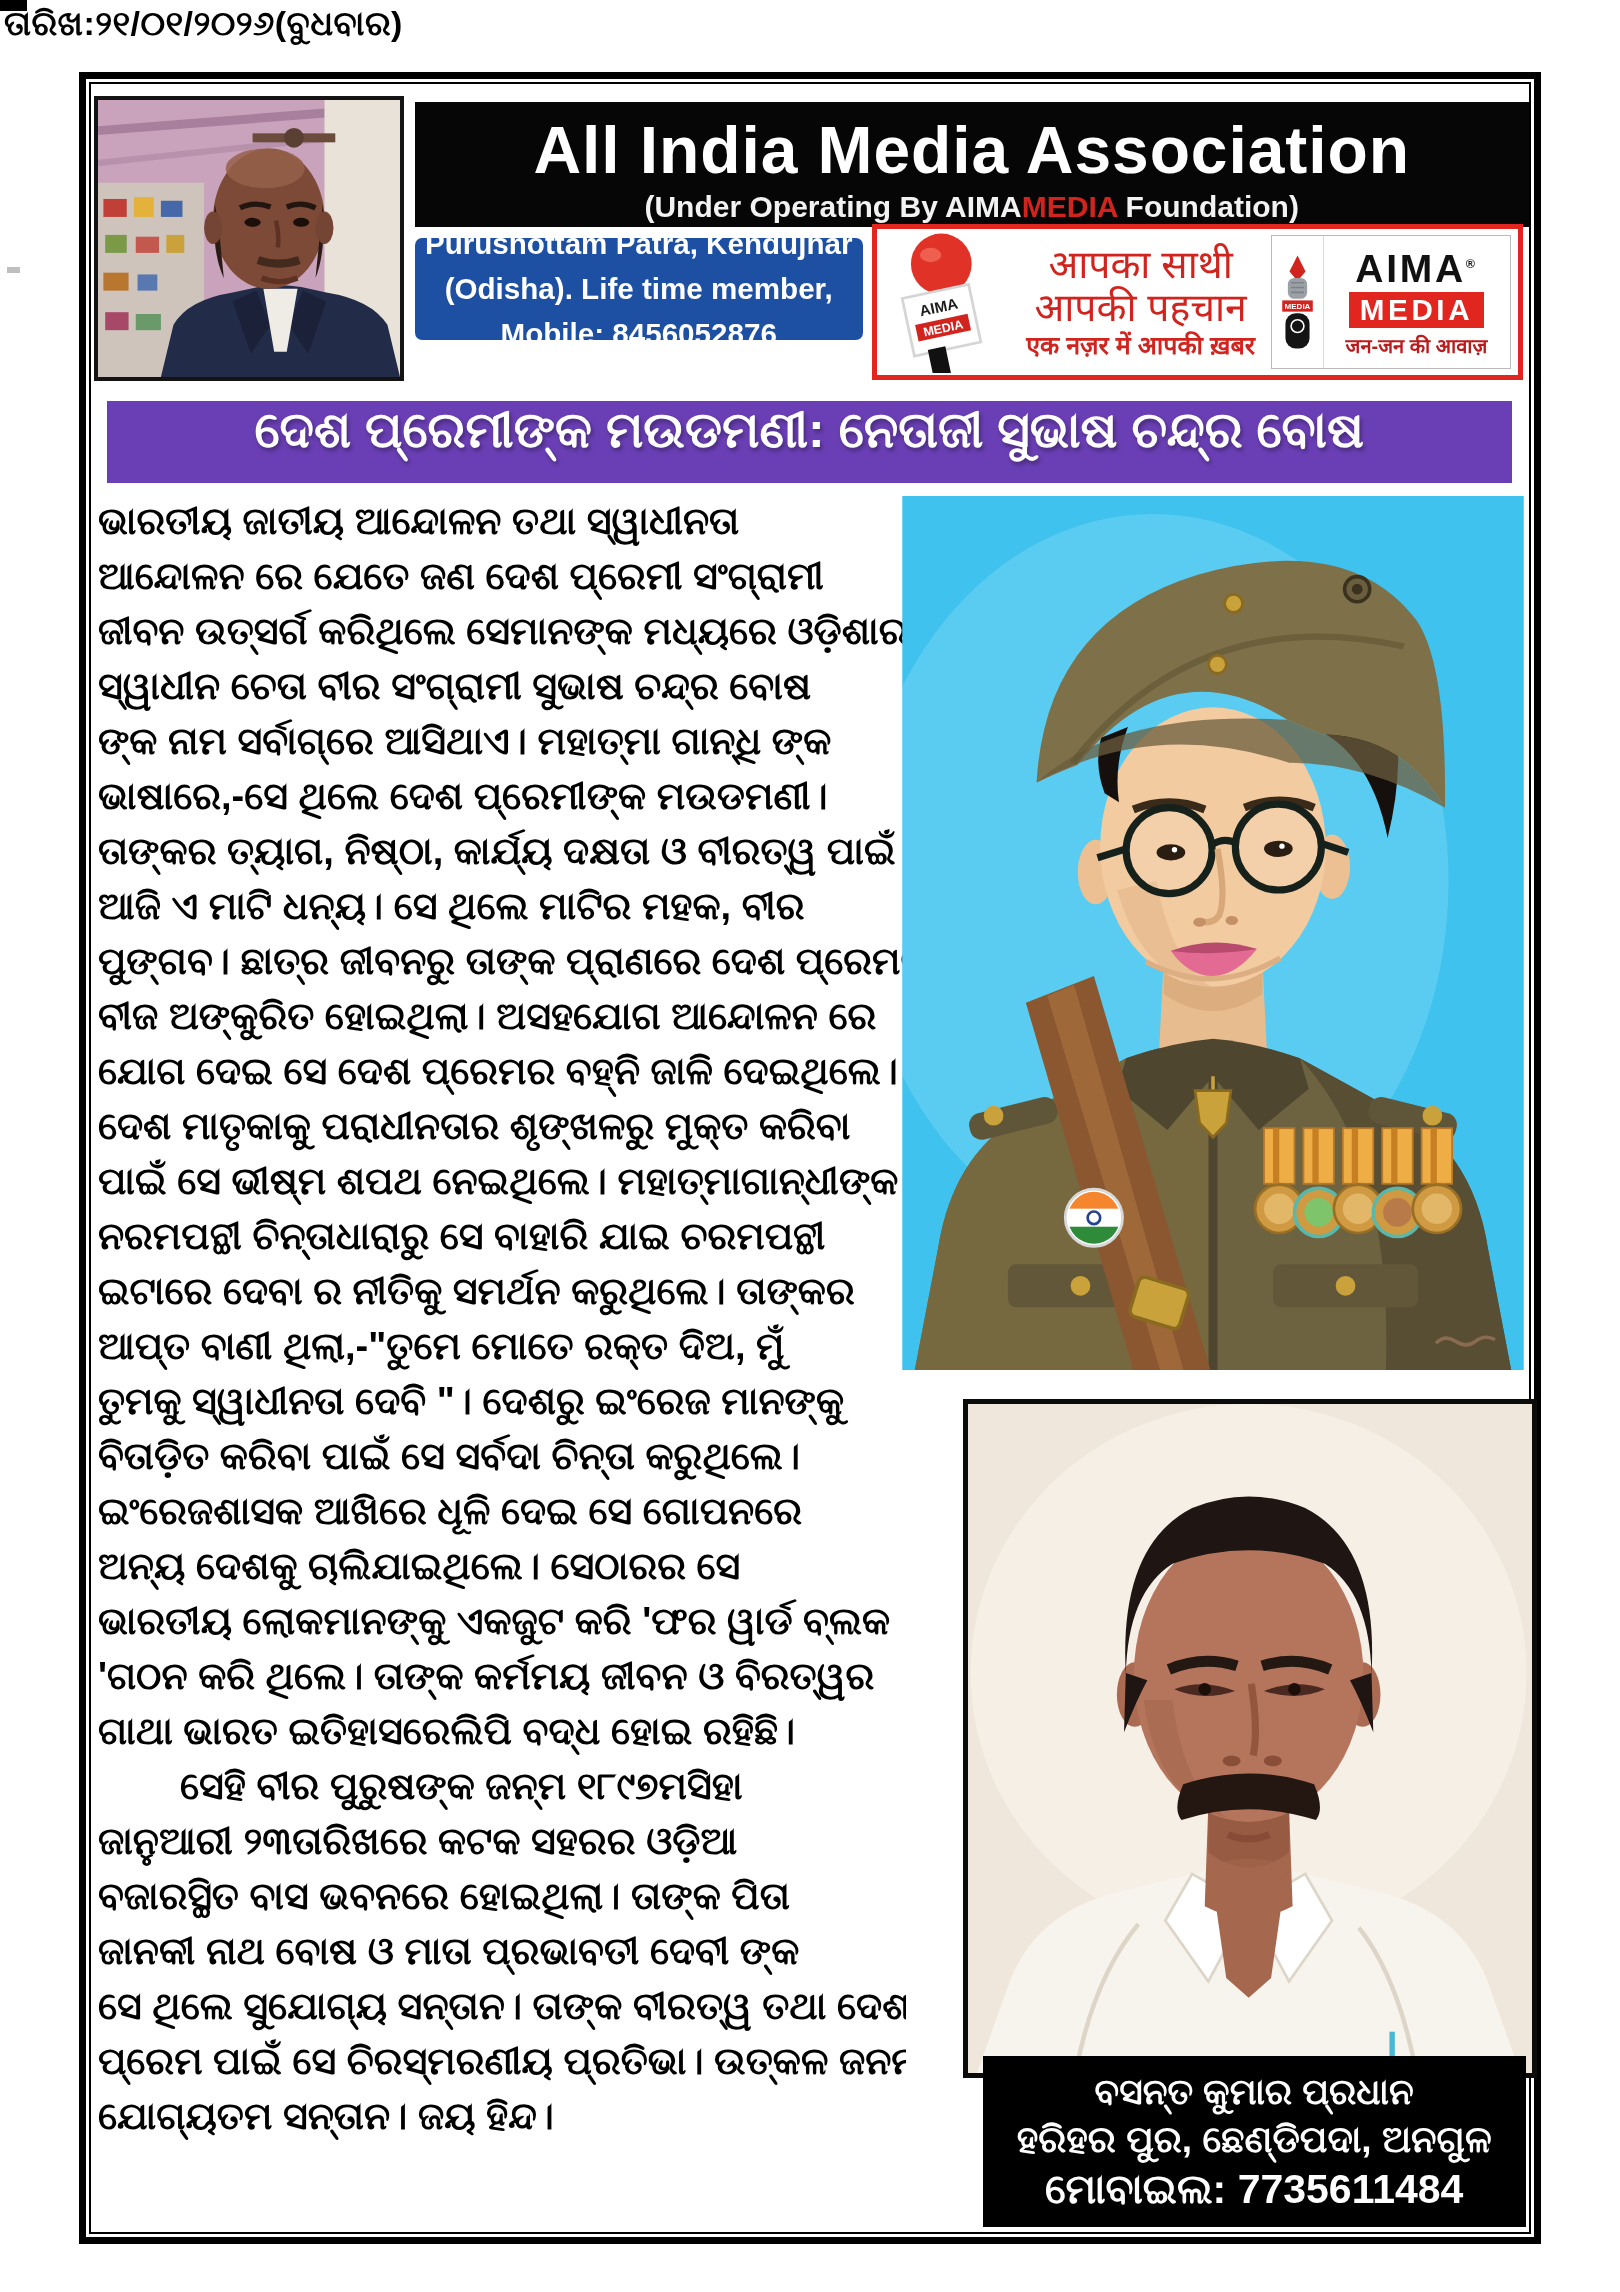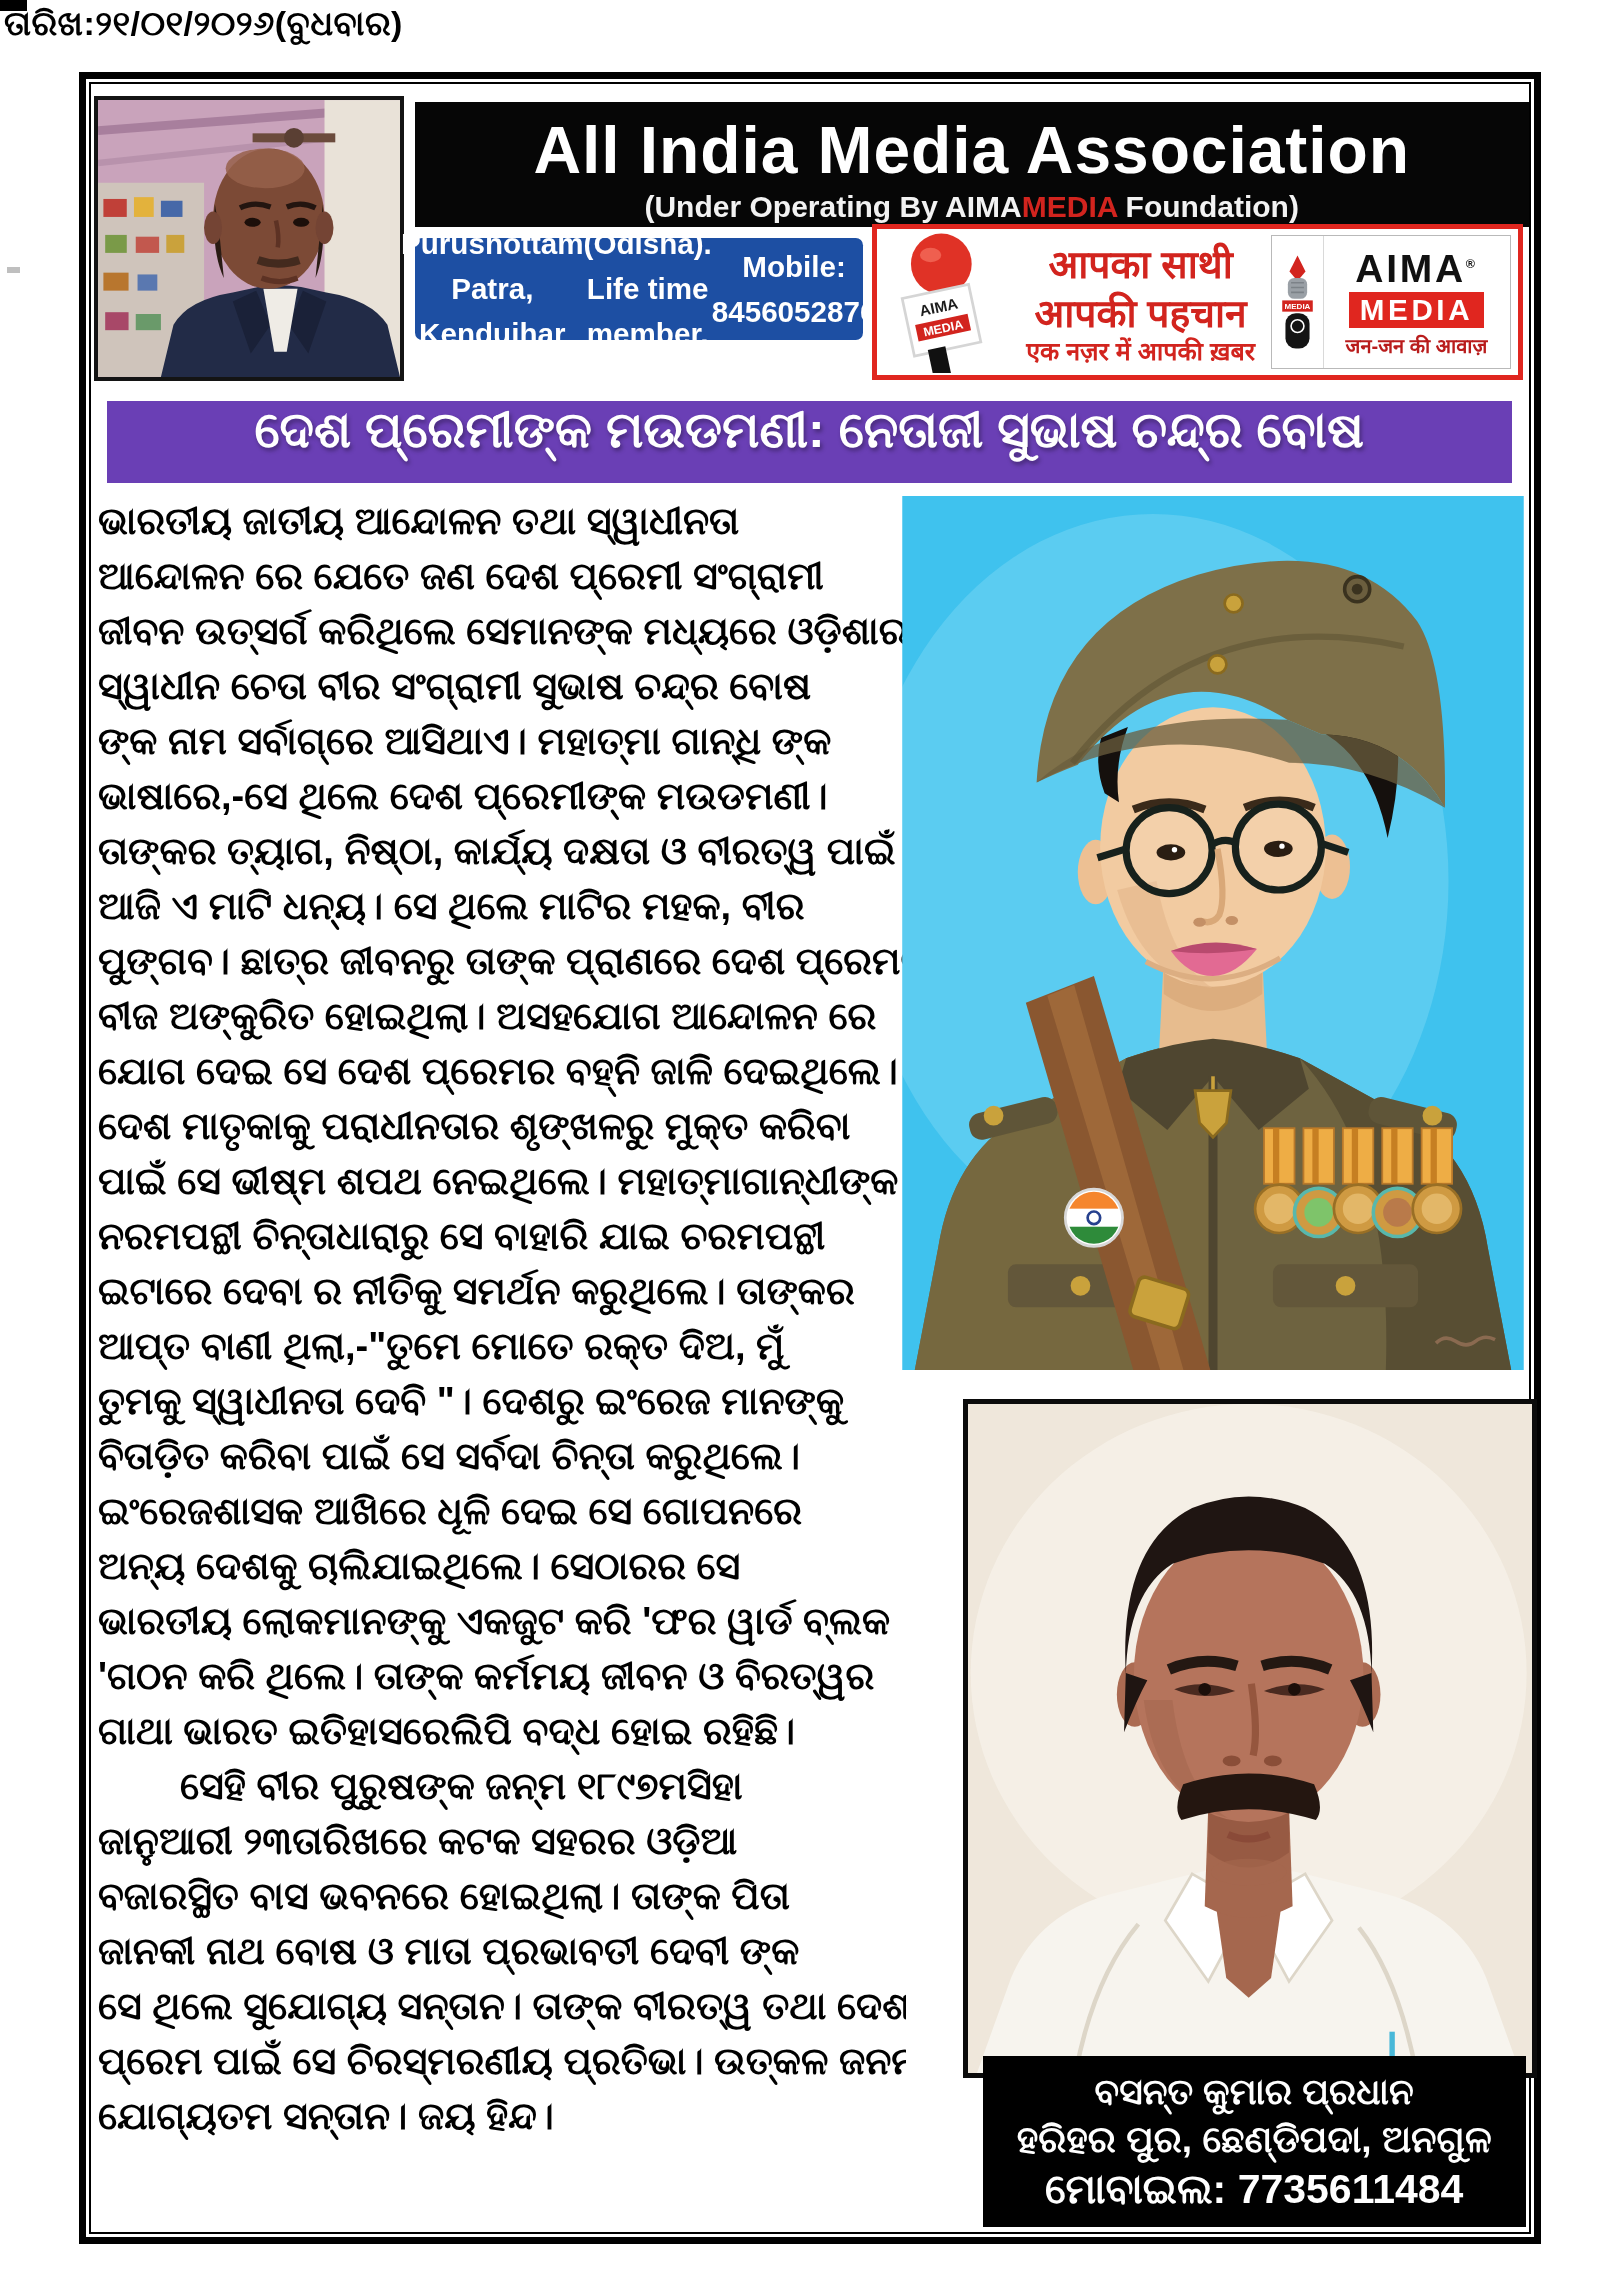--- a/index.html
+++ b/index.html
@@ -23,30 +23,30 @@
   .member-photo svg { display:block; width:100%; height:100%; }
 
   .title-banner { position:absolute; left:324px; top:18px; width:1114px; height:125px;
                   background:#060606; color:#fff; text-align:center; padding-top:11px; }
   .org-name { font-size:66px; font-weight:700; letter-spacing:0.9px; line-height:75px; }
   .org-subtitle { font-size:30px; font-weight:700; line-height:38px; color:#f2f2f2; }
   .org-subtitle .red { color:var(--red-text,#d2241e); }
 
   .member-card { position:absolute; left:324px; top:154px; width:448px; height:102px;
                  background:var(--blue-box,#1d4fa3); border-radius:7.2px; color:#fff;
-                 display:flex; flex-direction:row; justify-content:center; align-items:center;
+                 display:flex; flex-direction:column; justify-content:center; align-items:center;
                  text-align:center; }
   .member-card div { font-size:29.6px; font-weight:700; line-height:45px; }
 
   .press-banner { position:absolute; left:781px; top:140px; width:651px; height:156px;
                   background:#fff; border:5.4px solid var(--red,#e0261f);
                   display:flex; align-items:center; }
   .mic-wrap { width:134px; height:143px; flex:0 0 auto; }
   .slogan { flex:1 1 auto; text-align:center; color:var(--red-text,#d2241e); }
-  .slogan .l1, .slogan .l2 { font-size:39px; font-weight:700; line-height:43px;margin-top:6px; }
+  .slogan .l1, .slogan .l2 { font-size:39px; font-weight:400; line-height:43px; }
   .slogan .l3 { font-size:25px; font-weight:700; line-height:32px; }
   .aima-logo { flex:0 0 auto; width:240px; height:134px; margin-right:7.2px;
                border:1.8px solid #b9b9b9; background:#fff; display:flex; }
   .logo-mic { width:52px; height:100%; border-right:0.9px solid #d9d9d9;
               display:flex; align-items:center; justify-content:center; }
   .logo-right { flex:1; display:flex; flex-direction:column; align-items:center;
                 justify-content:center; gap:4px; }
   .brand-row { font-size:39px; font-weight:800; color:#111; letter-spacing:2.7px; line-height:39px; }
   .brand-row sup { font-size:12.5px; }
   .brand-media { background:var(--red,#e0261f); color:#fff; font-size:29.6px; font-weight:800;

